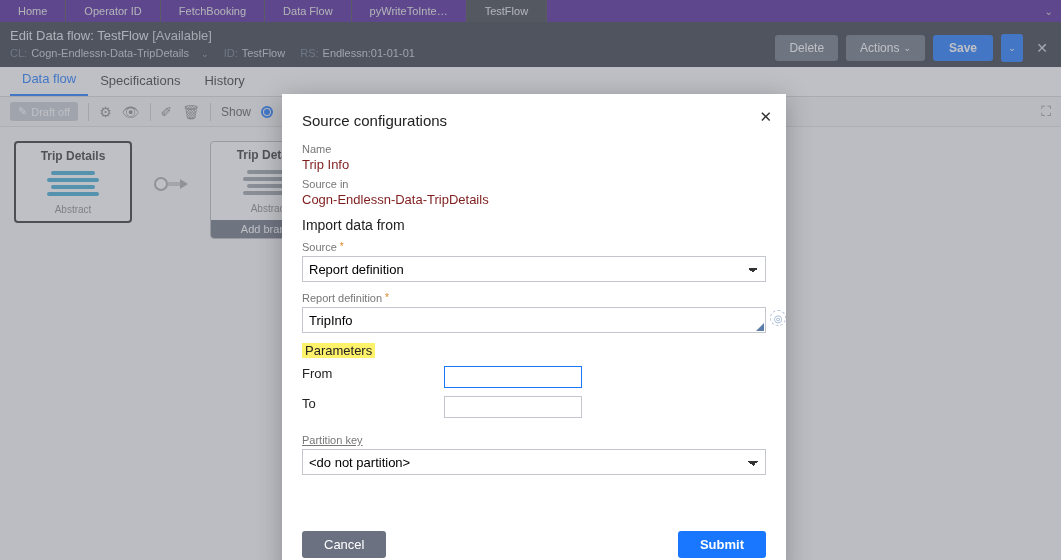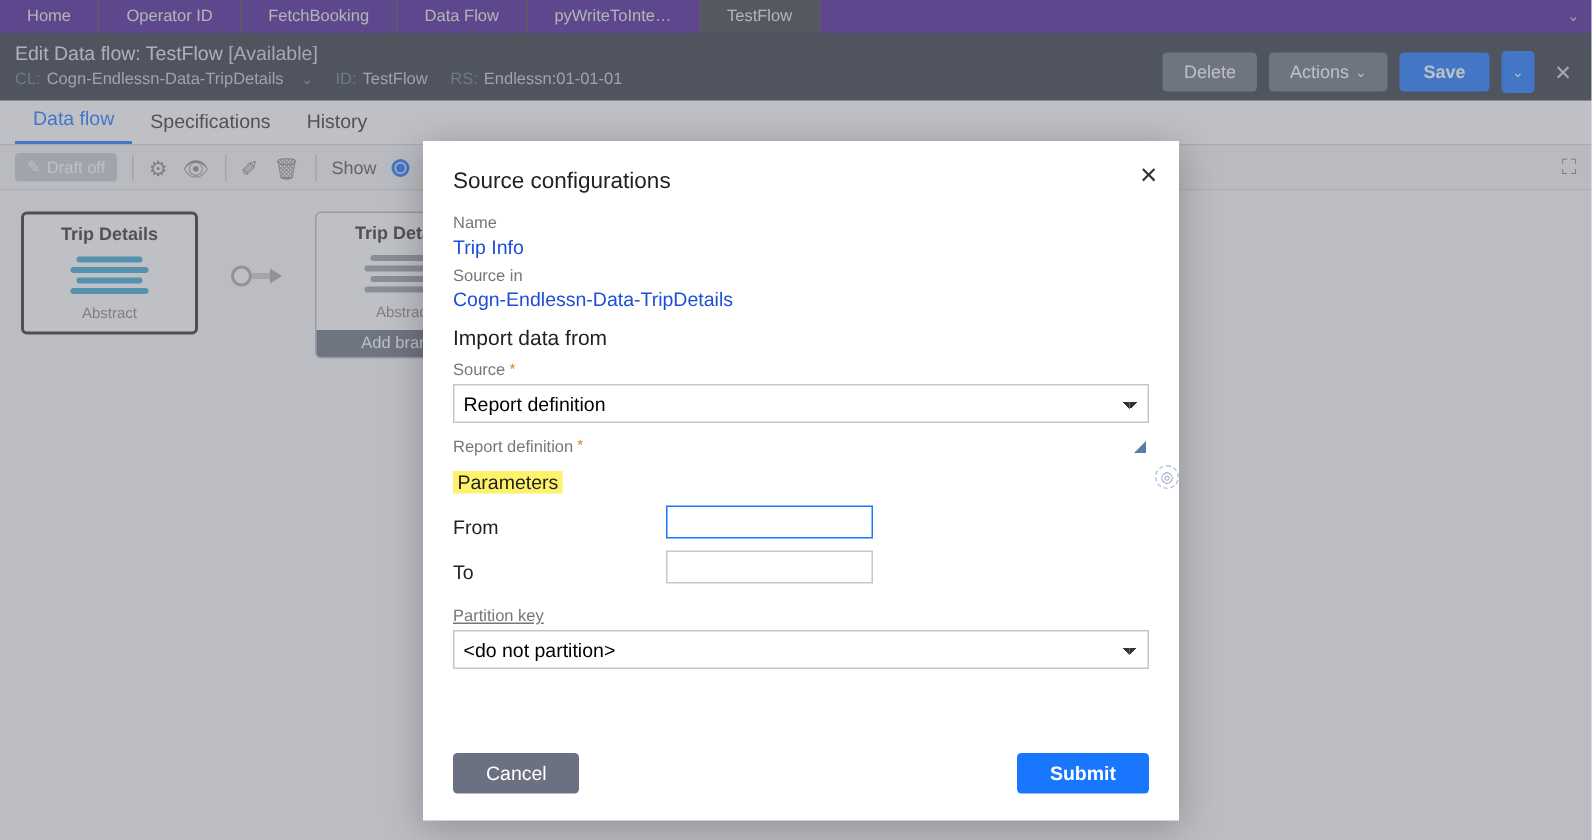--- a/index.html
+++ b/index.html
@@ -61,30 +61,30 @@
   .conn-arrow { width:0; height:0; border-top:5px solid transparent; border-bottom:5px solid transparent; border-left:8px solid #aaa;}
 
   
   .overlay { position:absolute; inset:0; background:rgba(120,125,135,0.45); }
 
   
   .modal { position:absolute; left:282px; top:94px; width:504px; background:#fff; box-shadow:0 4px 24px rgba(0,0,0,0.25); padding:18px 20px 18px; }
   .modal h2 { font-size:15px; font-weight:normal; color:#222; margin-bottom:14px;}
   .modal-close { position:absolute; right:14px; top:14px; cursor:pointer; color:#333; font-size:15px;}
   .m-label { font-size:11px; color:#777; margin-top:6px;}
-  .m-value { font-size:13px; color:#1d4ed8; margin-top:2px;}
+  .m-value { font-size:13px; color:#7f1d1d; margin-top:2px;}
   .m-section { font-size:14px; color:#222; margin-top:10px; font-weight:normal;}
   .req::after { content:" *"; color:#d98424; font-size:10px; position:relative; top:-1px;}
   .m-select, .m-input { width:100%; border:1px solid #c3c7cd; font-size:13px; padding:4px 6px; margin-top:3px; background:#fff; height:26px;}
   .m-select { appearance:none; background:linear-gradient(45deg,transparent 50%,#333 50%) calc(100% - 12px) 11px/5px 5px no-repeat, linear-gradient(-45deg,transparent 50%,#333 50%) calc(100% - 7px) 11px/5px 5px no-repeat;}
   .rd-wrap { position:relative; }
   .rd-icon { position:absolute; right:-20px; top:6px; width:16px; height:16px; border:1px dashed #b8c4d6; border-radius:50%; display:flex; align-items:center; justify-content:center; color:#8aa4c8; font-size:10px;}
   .rd-tri { position:absolute; right:2px; bottom:2px; width:0; height:0; border-left:8px solid transparent; border-bottom:8px solid #5b7ba8;}
   .hl { background:#fff26b; display:inline-block; padding:0 3px; font-size:13px; color:#222; margin-top:10px;}
-  .param-row { display:flex; align-items:flex-end; margin-top:8px; }
+  .param-row { display:flex; align-items:flex-start; margin-top:8px; }
   .param-lbl { width:142px; font-size:13px; color:#222;}
   .param-input { border:1px solid #c3c7cd; width:138px; height:22px; padding:2px 4px; font-size:12px;}
   .param-input.focus { border:1px solid #1976ff;}
   .modal-footer { display:flex; justify-content:space-between; margin-top:56px;}
   .btn-cancel { background:#6b7180; color:#fff; padding:6px 22px; border:none; border-radius:3px; font-size:13px; cursor:pointer;}
   .btn-submit { background:#1976ff; color:#fff; padding:6px 22px; border:none; border-radius:3px; font-size:13px; font-weight:bold; cursor:pointer;}
 
   
   .behind { filter: brightness(0.97); }
 </style>
@@ -196,20 +196,21 @@
 
   <div class="m-section">Import data from</div>
 
   <div class="m-label req" style="margin-top:8px;">Source</div>
   <select class="m-select">
     <option>Report definition</option>
   </select>
 
   <div class="m-label req" style="margin-top:10px;">Report definition</div>
   <div class="rd-wrap">
+    <input class="m-input" value="TripInfo" style="">
     <div class="rd-tri"></div>
     <div class="rd-icon">◎</div>
   </div>
 
   <div><span class="hl">Parameters</span></div>
 
   <div class="param-row">
     <div class="param-lbl">From</div>
     <input class="param-input focus" value="" style="">
   </div>

